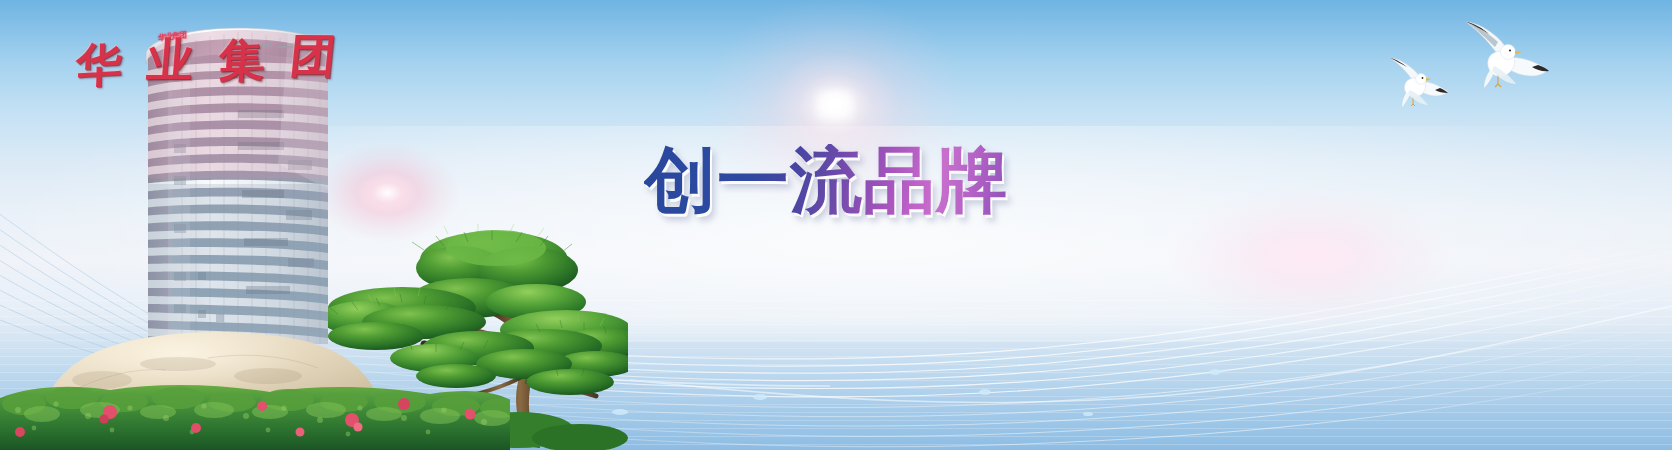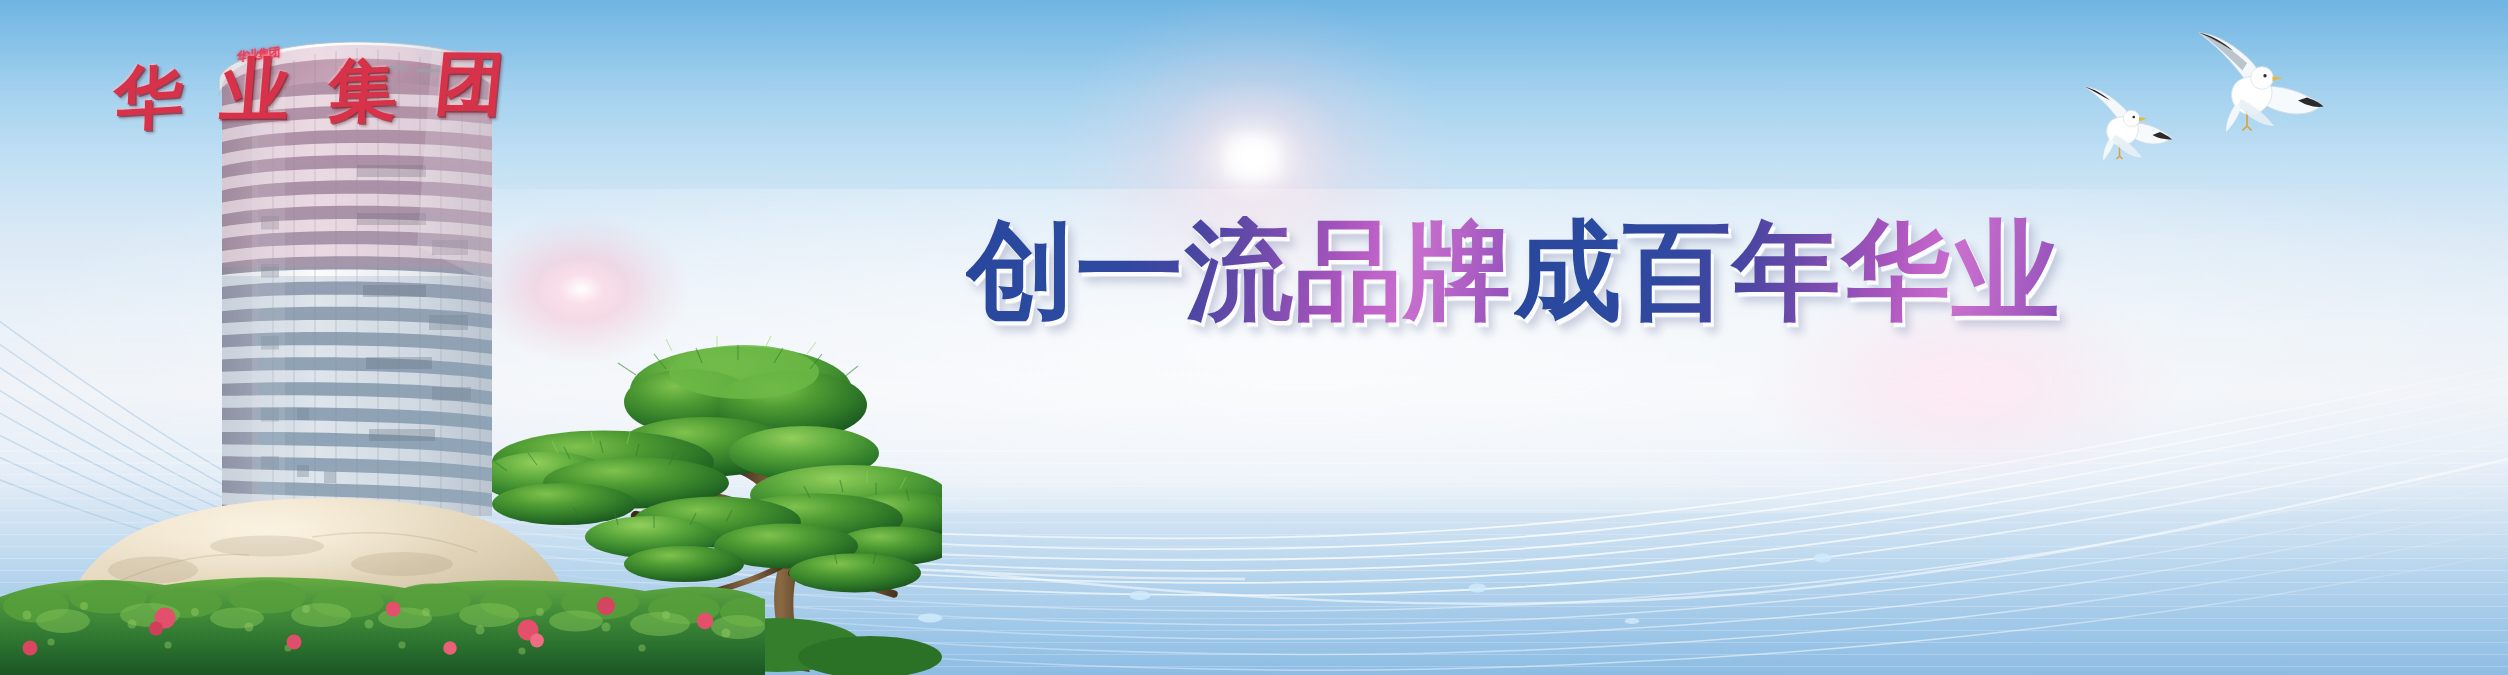--- a/index.html
+++ b/index.html
@@ -650,16 +650,15 @@
     <path d="M46,30 L51,31 L46,33 Z" fill="#e8b63c"></path>
     <circle cx="42.5" cy="30" r="0.9" fill="#2d2d2d"></circle>
     <path d="M26,45 C23,50 22,55 22,59 C25,56 28,51 30,46 Z" fill="#f2f7fa"></path>
     <path d="M33,48 L33,56 M33,56 L31,58 M33,56 L35,58" stroke="#d9a23e" stroke-width="1" fill="none"></path>
     <path d="M30,42 C37,45 43,50 48,57 C41,57 33,52 28,45 Z" fill="#e7eff5" opacity="0.9"></path>
   </svg>
 
   <div class="slogan">
     <span class="grad">创一流品牌</span>
     <span class="gap"></span>
-    <span class="grad">成百年华业</span>
   </div>
 
 </div>
 
 </body></html>

